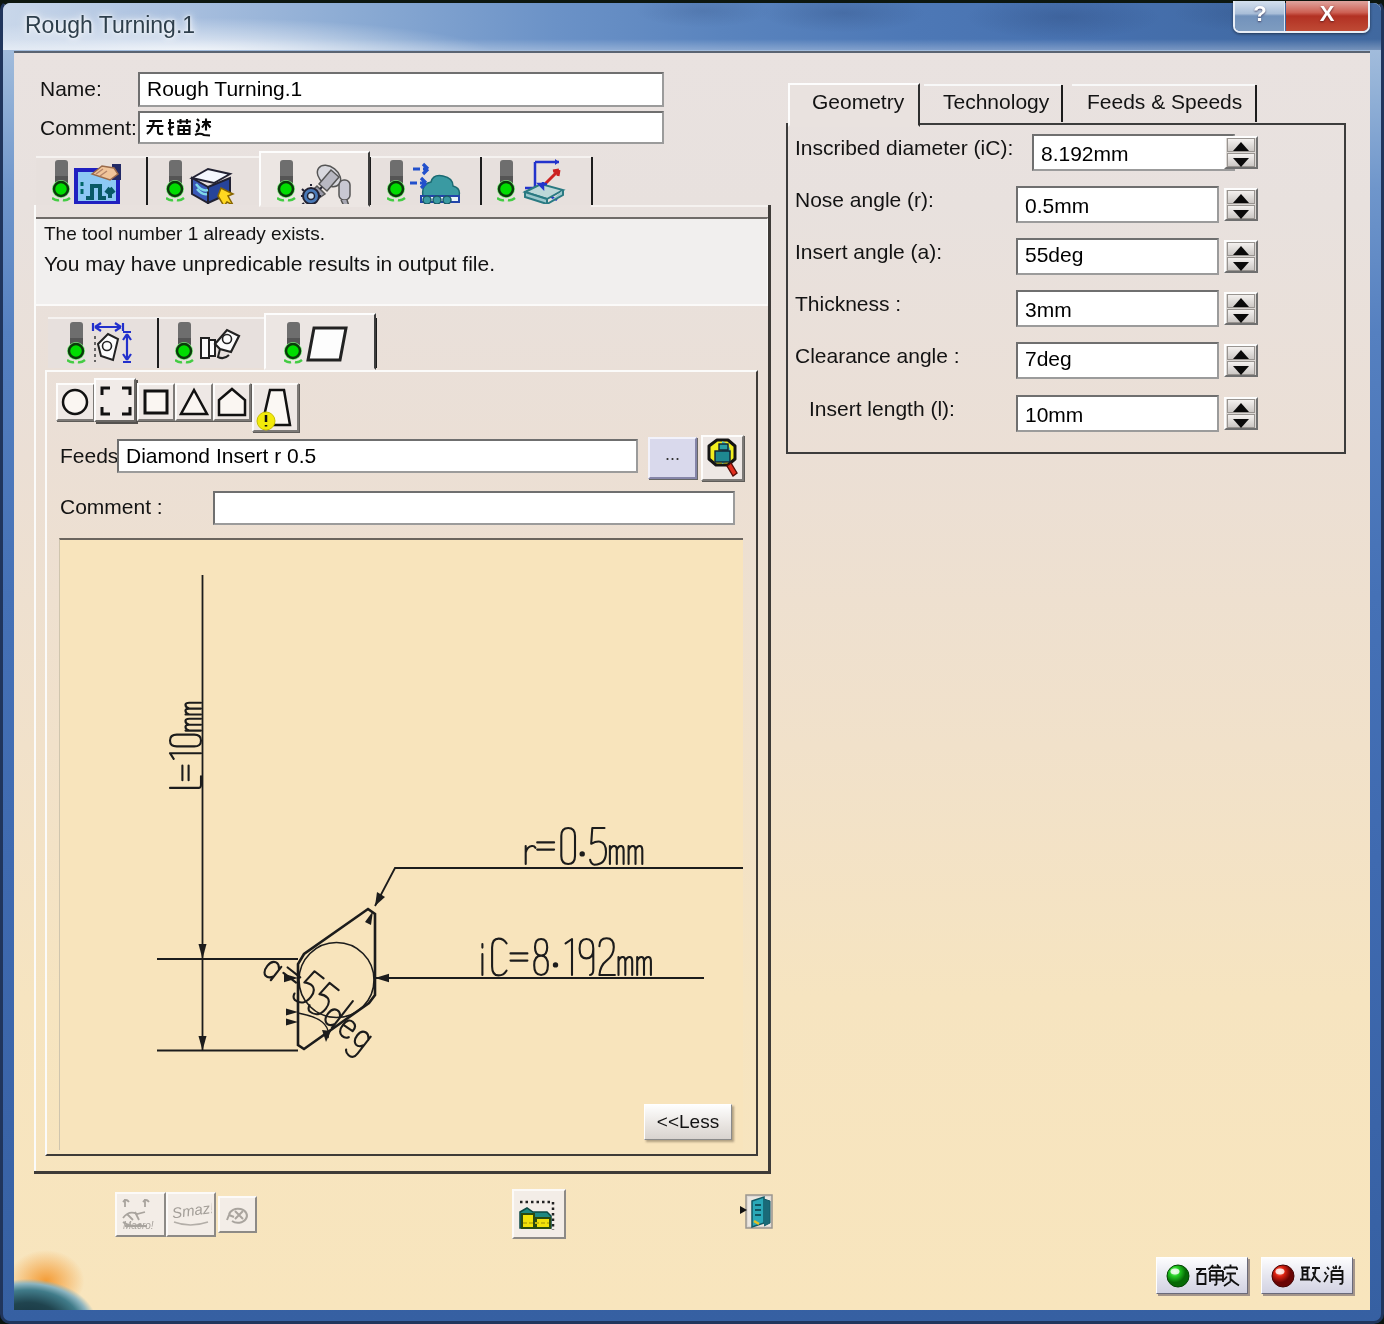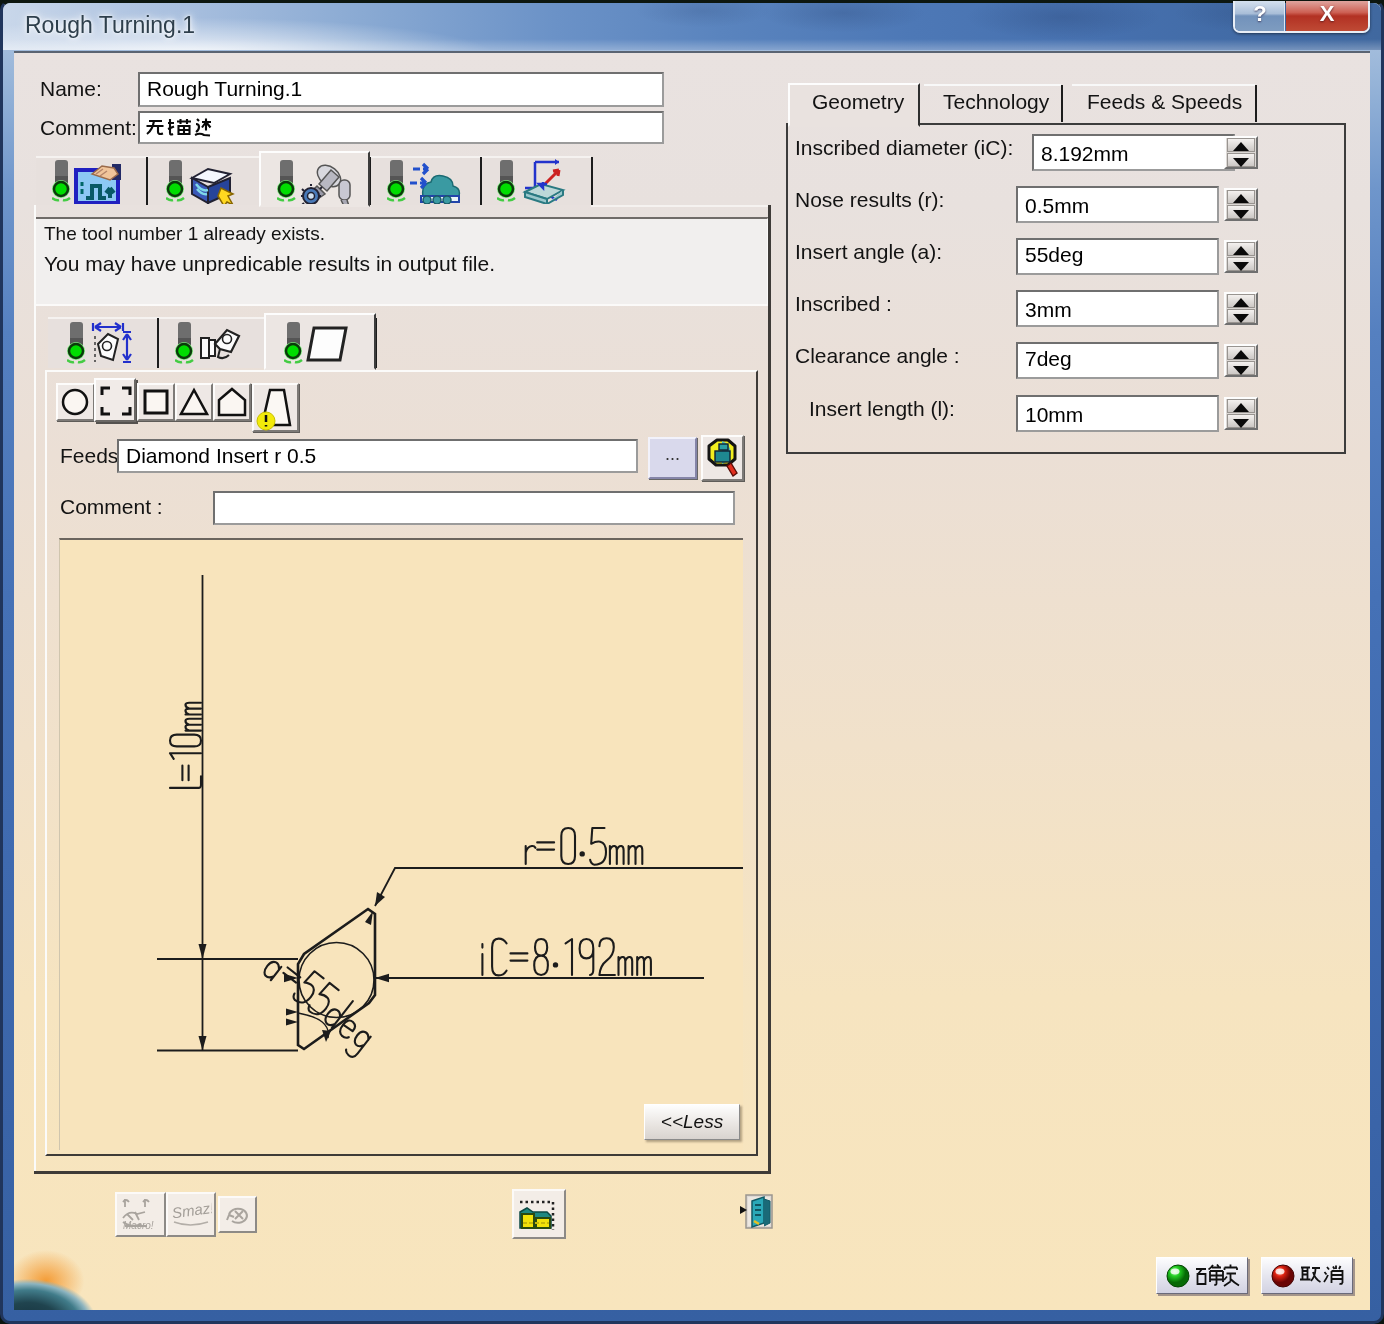--- a/index.html
+++ b/index.html
@@ -270,21 +270,21 @@
 <path d="M 465.7 306.0 L 465.7 324.0 M 465.7 312.5 Q 467.1 306.7 471.8 306.0 Q 474.3 305.6 475.4 307.8 M 477.2 302.4 L 494.1 302.4 M 477.2 309.6 L 494.1 309.6 M 508.2 288.0 Q 501.3 288.0 501.3 295.9 L 501.3 316.1 Q 501.3 324.0 508.2 324.0 Q 515.0 324.0 515.0 316.1 L 515.0 295.9 Q 515.0 288.0 508.2 288.0 M 544.5 288.0 L 532.3 288.0 L 531.2 303.8 Q 536.2 301.0 540.2 301.7 Q 546.0 303.1 546.0 311.8 Q 546.0 324.7 534.4 324.7 Q 530.8 324.0 530.1 319.7 M 549.9 306.0 L 549.9 324.0 M 549.9 310.3 Q 551.4 305.6 554.6 306.0 Q 556.8 306.4 556.8 310.3 L 556.8 324.0 M 556.8 310.3 Q 558.2 305.6 561.4 306.0 Q 563.6 306.4 563.6 310.3 L 563.6 324.0 M 568.6 306.0 L 568.6 324.0 M 568.6 310.3 Q 570.1 305.6 573.3 306.0 Q 575.5 306.4 575.5 310.3 L 575.5 324.0 M 575.5 310.3 Q 576.9 305.6 580.2 306.0 Q 582.3 306.4 582.3 310.3 L 582.3 324.0" fill="none" stroke="#1c1c1c" stroke-width="2.1" stroke-linecap="round" stroke-linejoin="round"></path>
 <circle cx="522.2" cy="313.9" r="2.7" fill="#1c1c1c"></circle>
 <g transform="translate(141,256) rotate(-90)">
           <path d="M 8.1 -31.0 L 8.1 -2.5 Q 8.1 0.0 11.2 0.0 L 19.8 0.0 M 15.8 -18.6 L 30.4 -18.6 M 15.8 -12.4 L 30.4 -12.4 M 37.2 -27.3 L 42.8 -31.0 L 42.8 0.0 M 55.5 -31.0 Q 49.6 -31.0 49.6 -24.2 L 49.6 -6.8 Q 49.6 0.0 55.5 0.0 Q 61.4 0.0 61.4 -6.8 L 61.4 -24.2 Q 61.4 -31.0 55.5 -31.0 M 65.4 -15.5 L 65.4 0.0 M 65.4 -11.8 Q 66.6 -15.8 69.4 -15.5 Q 71.3 -15.2 71.3 -11.8 L 71.3 0.0 M 71.3 -11.8 Q 72.5 -15.8 75.3 -15.5 Q 77.2 -15.2 77.2 -11.8 L 77.2 0.0 M 81.5 -15.5 L 81.5 0.0 M 81.5 -11.8 Q 82.8 -15.8 85.6 -15.5 Q 87.4 -15.2 87.4 -11.8 L 87.4 0.0 M 87.4 -11.8 Q 88.7 -15.8 91.5 -15.5 Q 93.3 -15.2 93.3 -11.8 L 93.3 0.0" fill="none" stroke="#1c1c1c" stroke-width="2.1" stroke-linecap="round" stroke-linejoin="round"></path>
 </g>
 <g transform="translate(199,431) rotate(38)">
           <path d="M 15.0 -17.0 L 15.0 0.0 M 15.0 -12.9 Q 12.2 -18.0 8.2 -17.3 Q 3.4 -16.3 3.4 -9.2 Q 3.4 -1.7 8.2 -0.3 Q 12.2 0.3 15.0 -5.1 M 20.4 -20.4 L 36.4 -20.4 M 20.4 -13.6 L 36.4 -13.6 M 55.4 -34.0 L 43.9 -34.0 L 42.8 -19.0 Q 47.6 -21.8 51.3 -21.1 Q 56.8 -19.7 56.8 -11.6 Q 56.8 0.7 45.9 0.7 Q 42.5 0.0 41.8 -4.1 M 74.5 -34.0 L 62.9 -34.0 L 61.9 -19.0 Q 66.6 -21.8 70.4 -21.1 Q 75.8 -19.7 75.8 -11.6 Q 75.8 0.7 64.9 0.7 Q 61.5 0.0 60.9 -4.1 M 92.5 -34.0 L 92.5 0.0 M 92.5 -12.9 Q 89.8 -18.0 85.7 -17.3 Q 80.6 -16.3 80.6 -9.2 Q 80.6 -1.7 85.7 -0.3 Q 89.8 0.3 92.5 -5.1 M 99.3 -9.5 L 110.8 -10.2 Q 111.5 -17.0 105.4 -17.7 Q 99.3 -18.0 99.3 -9.5 Q 99.3 -0.7 105.4 0.0 Q 109.5 0.3 111.5 -3.1 M 128.5 -17.0 L 128.5 4.1 Q 128.5 11.6 122.4 11.2 Q 118.3 10.9 117.0 8.2 M 128.5 -12.9 Q 125.8 -18.0 121.7 -17.3 Q 117.0 -16.3 117.0 -9.9 Q 117.0 -3.1 121.7 -1.7 Q 125.8 -1.0 128.5 -6.5" fill="none" stroke="#1c1c1c" stroke-width="2.1" stroke-linecap="round" stroke-linejoin="round"></path>
 </g>
 </svg>
 </div>
-<div class="abs" style="left:644px;top:1104px;width:96px;height:36px;background:linear-gradient(180deg,#fefefe,#e8e4e0 60%,#d8d3cf);border:1px solid #8a8a8a;border-top-color:#fff;border-left-color:#fff;box-shadow:2px 2px 2px rgba(90,80,60,.45);font-size:19px;color:#111;text-align:center;line-height:33px;font-style:italic;">&lt;&lt;Less</div>
+<div class="abs" style="left:644px;top:1104px;width:88px;height:36px;background:linear-gradient(180deg,#fefefe,#e8e4e0 60%,#d8d3cf);border:1px solid #8a8a8a;border-top-color:#fff;border-left-color:#fff;box-shadow:2px 2px 2px rgba(90,80,60,.45);font-size:19px;color:#111;text-align:center;line-height:33px;">&lt;&lt;Less</div>
 <div class="abs" style="left:115px;top:1192px;width:51px;height:45px;background:#f3ede7;border:2px solid;border-color:#fcfaf8 #8d8a86 #8d8a86 #fcfaf8;"></div>
 <div class="abs" style="left:166px;top:1192px;width:50px;height:45px;background:#f3ede7;border:2px solid;border-color:#fcfaf8 #8d8a86 #8d8a86 #fcfaf8;"></div>
 <div class="abs" style="left:218px;top:1196px;width:39px;height:37px;background:#f3ede7;border:2px solid;border-color:#fcfaf8 #8d8a86 #8d8a86 #fcfaf8;"></div>
 <svg class="abs" style="left:119px;top:1196px;" width="44" height="38">
 <g stroke="#a9a49e" fill="none" stroke-width="1.8">
 <path d="M4 6 q3 -4 6 0 M6 3 v8 M24 6 q3 -4 6 0 M26 3 v8"></path>
 <path d="M4 22 q6 -8 14 -4 l8 -2 M6 30 h22 M4 26 q8 6 18 2"></path>
 <path d="M8 18 l6 6 M16 16 l4 8"></path>
       </g>
 <text x="4" y="33" font-size="10" fill="#a9a49e" font-style="italic" font-family="Liberation Sans">Macro!</text>
@@ -366,21 +366,21 @@
 <div class="abs" style="left:1224px;top:136px;width:34px;height:33px;border:2px solid;border-color:#fdfdfd #6f6f6f #6f6f6f #fdfdfd;background:#dcd8d5;">
 <div class="abs" style="left:1px;top:0px;width:28px;height:14px;background:linear-gradient(180deg,#f4f1ef,#ccc8c5);border:1px solid #989490;">
 <svg width="26" height="12">
           <polygon points="13,1 21,10 5,10" fill="#0a0a0a"></polygon>
         </svg></div>
 <div class="abs" style="left:1px;top:15px;width:28px;height:14px;background:linear-gradient(180deg,#f4f1ef,#ccc8c5);border:1px solid #989490;">
 <svg width="26" height="12">
           <polygon points="5,2 21,2 13,11" fill="#0a0a0a"></polygon>
         </svg></div>
 </div>
-<div class="lbl" style="left:795px;top:188px;">Nose results (r):</div>
+<div class="lbl" style="left:795px;top:188px;">Nose angle (r):</div>
 <div class="tbox" style="left:1016px;top:186px;width:203px;height:37px;padding-top:6px;">0.5mm</div>
 <div class="abs" style="left:1224px;top:188px;width:34px;height:33px;border:2px solid;border-color:#fdfdfd #6f6f6f #6f6f6f #fdfdfd;background:#dcd8d5;">
 <div class="abs" style="left:1px;top:0px;width:28px;height:14px;background:linear-gradient(180deg,#f4f1ef,#ccc8c5);border:1px solid #989490;">
 <svg width="26" height="12">
           <polygon points="13,1 21,10 5,10" fill="#0a0a0a"></polygon>
         </svg></div>
 <div class="abs" style="left:1px;top:15px;width:28px;height:14px;background:linear-gradient(180deg,#f4f1ef,#ccc8c5);border:1px solid #989490;">
 <svg width="26" height="12">
           <polygon points="5,2 21,2 13,11" fill="#0a0a0a"></polygon>
         </svg></div>
@@ -390,21 +390,21 @@
 <div class="abs" style="left:1224px;top:240px;width:34px;height:33px;border:2px solid;border-color:#fdfdfd #6f6f6f #6f6f6f #fdfdfd;background:#dcd8d5;">
 <div class="abs" style="left:1px;top:0px;width:28px;height:14px;background:linear-gradient(180deg,#f4f1ef,#ccc8c5);border:1px solid #989490;">
 <svg width="26" height="12">
           <polygon points="13,1 21,10 5,10" fill="#0a0a0a"></polygon>
         </svg></div>
 <div class="abs" style="left:1px;top:15px;width:28px;height:14px;background:linear-gradient(180deg,#f4f1ef,#ccc8c5);border:1px solid #989490;">
 <svg width="26" height="12">
           <polygon points="5,2 21,2 13,11" fill="#0a0a0a"></polygon>
         </svg></div>
 </div>
-<div class="lbl" style="left:795px;top:292px;">Inscribed :</div>
+<div class="lbl" style="left:795px;top:292px;">Thickness :</div>
 <div class="tbox" style="left:1016px;top:290px;width:203px;height:37px;padding-top:6px;">3mm</div>
 <div class="abs" style="left:1224px;top:292px;width:34px;height:33px;border:2px solid;border-color:#fdfdfd #6f6f6f #6f6f6f #fdfdfd;background:#dcd8d5;">
 <div class="abs" style="left:1px;top:0px;width:28px;height:14px;background:linear-gradient(180deg,#f4f1ef,#ccc8c5);border:1px solid #989490;">
 <svg width="26" height="12">
           <polygon points="13,1 21,10 5,10" fill="#0a0a0a"></polygon>
         </svg></div>
 <div class="abs" style="left:1px;top:15px;width:28px;height:14px;background:linear-gradient(180deg,#f4f1ef,#ccc8c5);border:1px solid #989490;">
 <svg width="26" height="12">
           <polygon points="5,2 21,2 13,11" fill="#0a0a0a"></polygon>
         </svg></div>

